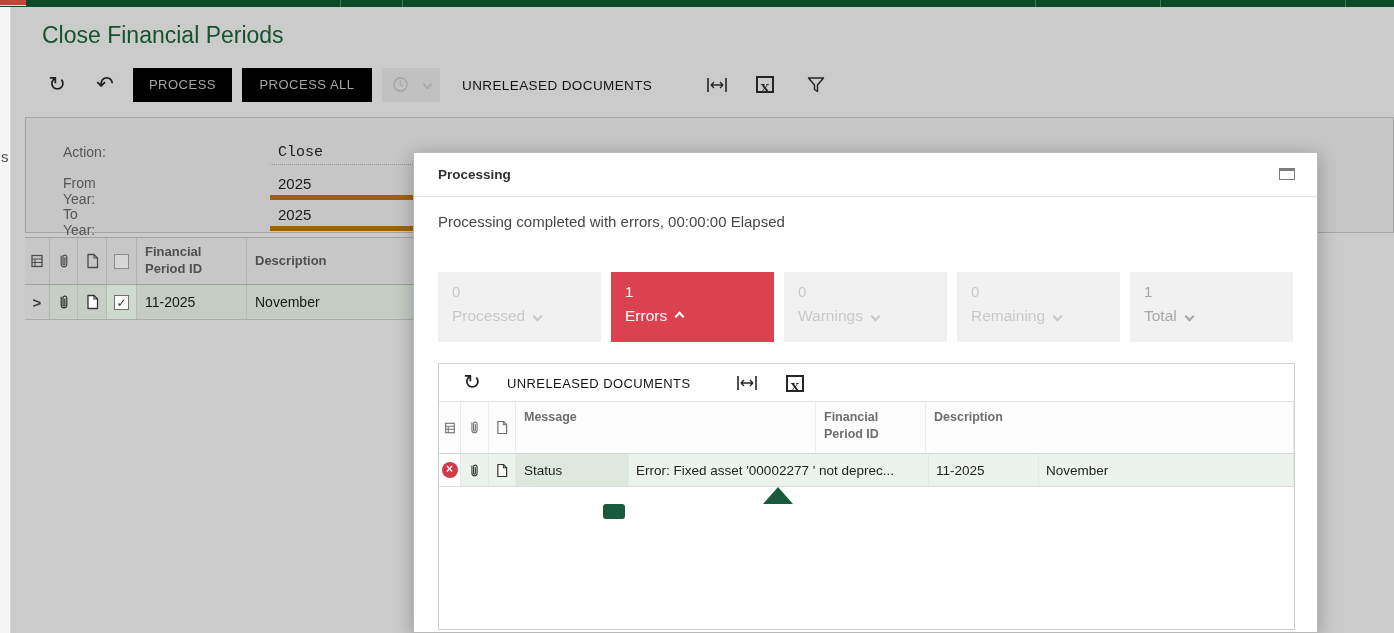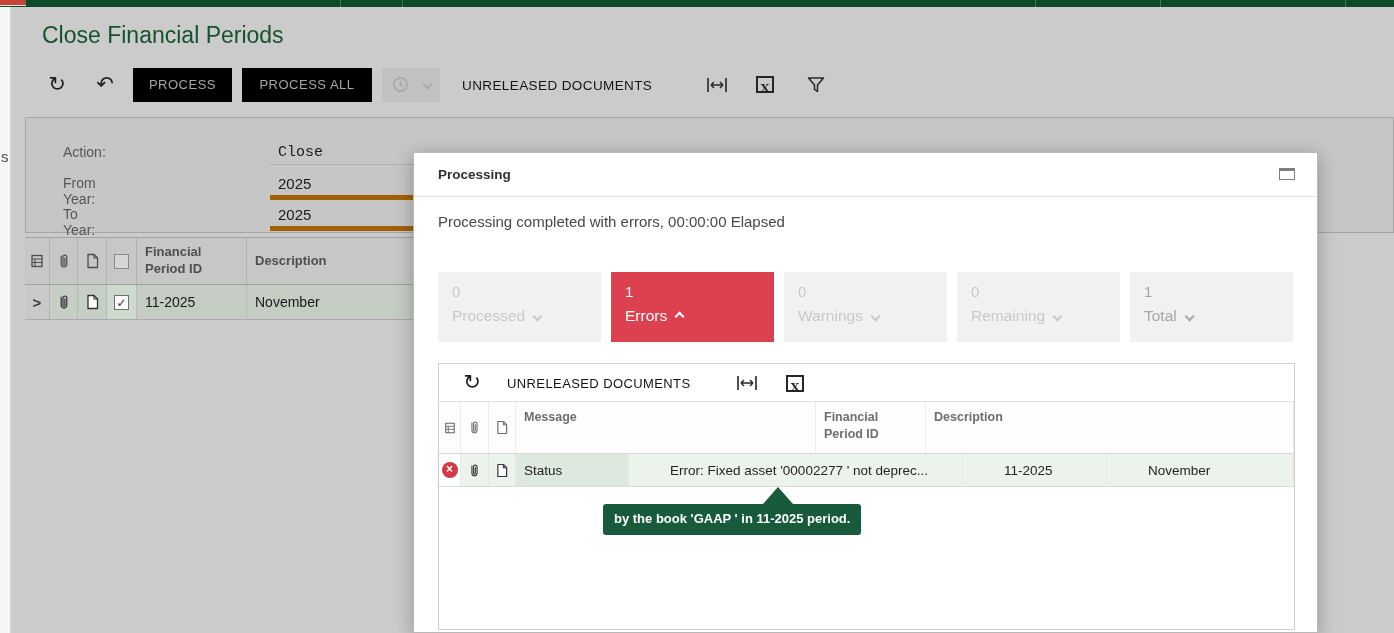--- a/index.html
+++ b/index.html
@@ -85,21 +85,21 @@
   .grid-tb .tb-text { top:12px; font-size:13px; }
   .grid-hdr { display:flex; height:52px; border-bottom:1px solid #d6d6d6; background:#fdfdfd; }
   .grid-hdr > div { border-right:1px solid #ececec; display:flex; align-items:center; justify-content:center; color:#8a8a8a; }
   .grid-hdr .txt { justify-content:flex-start; align-items:flex-start; padding:7px 8px; font-size:12.5px; font-weight:700; color:#6e6e6e; line-height:1.35; }
   .g0{width:22px;} .g1{width:28px;} .g2{width:27px;} .g3{width:113px;} .g4{width:300px;} .g5{width:110px;} .g6{flex:1;}
   .grid-row { display:flex; height:33px; background:#ecf2ec; border-bottom:1px solid #dcdcdc; }
   .grid-row > div { display:flex; align-items:center; border-right:1px solid #e3e9e3; font-size:13.5px; color:#242424; }
   .grid-row .g0 { background:#ffffff; justify-content:center; }
   .grid-row .g1,.grid-row .g2 { justify-content:center; }
   .grid-row .g3 { background:#dde8de; padding-left:8px; }
-  .grid-row .g4,.grid-row .g5,.grid-row .g6 { padding-left:7px; white-space:nowrap; overflow:hidden;margin-left:34px; }
+  .grid-row .g4,.grid-row .g5,.grid-row .g6 { padding-left:7px; white-space:nowrap; overflow:hidden; }
   .err-badge { width:16px; height:16px; border-radius:50%; background:#d23a48; color:#fff; font-size:12px; font-weight:700; line-height:15px; text-align:center; }
 
   .tooltip { position:absolute; left:189px; top:351px; background:#175a3c; color:#fff; font-size:13px; font-weight:700; line-height:16px; padding:7px 11px 8px; border-radius:3px; white-space:nowrap; }
   .tooltip .arrow { position:absolute; left:160px; top:-17px; width:0; height:0; border-left:15px solid transparent; border-right:15px solid transparent; border-bottom:17px solid #175a3c; }
 </style>
 </head>
 <body>
 
 <div class="topbar">
   <div class="seg" style="left:340px"></div>
@@ -284,15 +284,14 @@
       </div>
       <div class="g3">Status</div>
       <div class="g4">Error: Fixed asset '00002277 ' not deprec...</div>
       <div class="g5">11-2025</div>
       <div class="g6">November</div>
     </div>
   </div>
 
   <div class="tooltip">
     <div class="arrow"></div>
-    <div>by the book 'GAAP ' in 11-2025 period.</div>
   </div>
 </div>
 
 </body></html>

